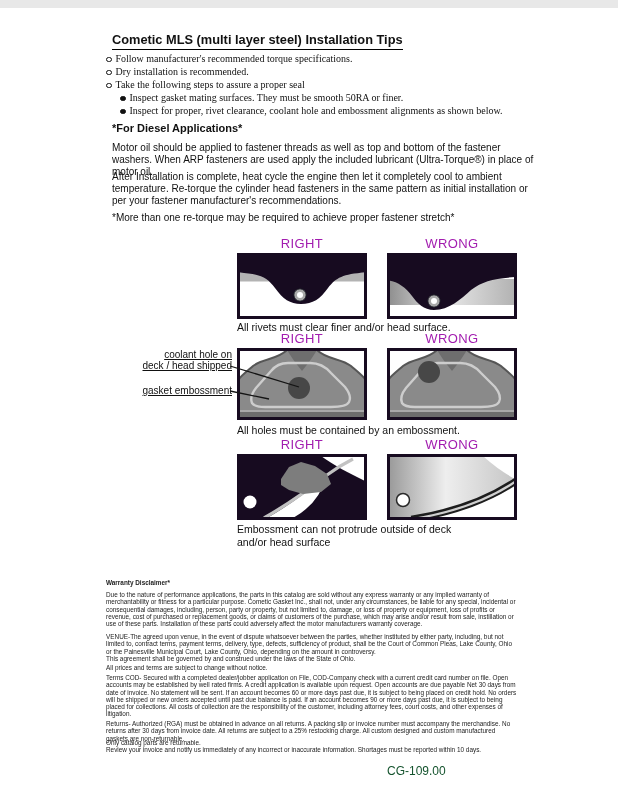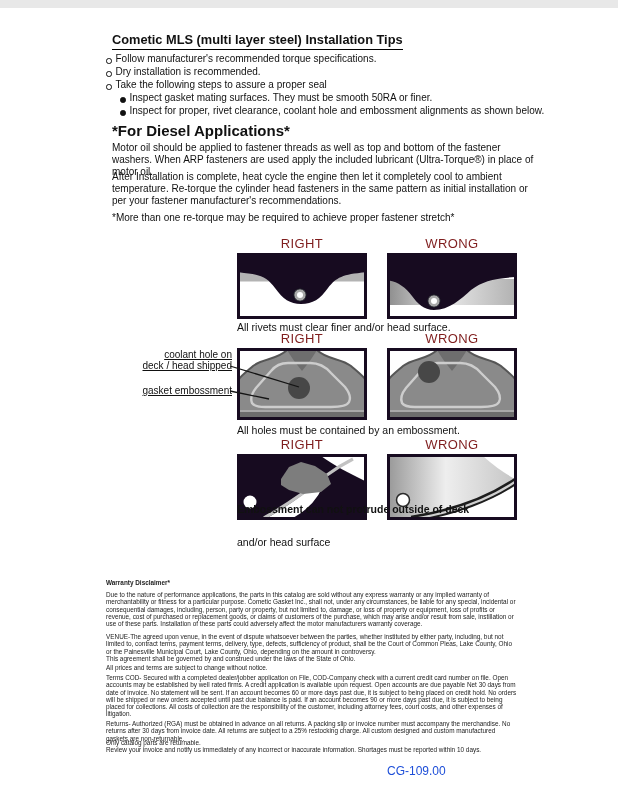--- a/index.html
+++ b/index.html
@@ -7,33 +7,33 @@
     position:relative;width:618px;height:800px;background:#ffffff;
     font-family:"Liberation Sans","DejaVu Sans",sans-serif;color:#111;
     overflow:hidden;margin:8px auto;
   }
   .abs{position:absolute;}
   .title{
     left:112px;top:24px;font-size:12.8px;font-weight:bold;
     border-bottom:1.6px solid #000;padding-bottom:2px;white-space:nowrap;
   }
   .bullets{left:106px;top:44px;font-size:10px;line-height:13px;}
-  .brow{display:flex;align-items:center;}
+  .brow{display:flex;align-items:flex-start;font-family:Liberation Serif, serif;}
   .brow.sub{margin-left:14px;}
   .dot{flex:0 0 auto;width:3.5px;height:3.5px;border-radius:50%;margin:4.5px 4px 0 0;}
   .dot.open{border:1px solid #111;}
   .dot.fill{background:#111;border:1px solid #111;}
-  .h2{left:112px;font-size:15px;font-weight:bold;}
+  .h2{left:112px;font-size:11px;font-weight:bold;}
   .para{left:112px;width:430px;font-size:10px;line-height:12px;}
-  .dlabel{width:130px;text-align:center;font-size:13px;letter-spacing:.4px;color:#7f1d1d;}
+  .dlabel{width:130px;text-align:center;font-size:13px;letter-spacing:.4px;color:#a21caf;}
   .caption{left:237px;font-size:10.5px;color:#111;white-space:nowrap;}
   .sidelabel{width:124px;text-align:right;font-size:10px;color:#111;white-space:nowrap;text-decoration:underline;}
   .legal{left:106px;width:412px;font-size:6.4px;line-height:7.3px;color:#1c1c1c;}
   .legal.b{font-weight:bold;}
-  .pagenum{left:387px;top:756px;font-size:12px;color:#1d4ed8;}
+  .pagenum{left:387px;top:756px;font-size:12px;color:#14532d;}
   svg{display:block;}
 </style>
 </head>
 <body>
 
 <div class="page">
 
   <div class="abs title">Cometic MLS (multi layer steel) Installation Tips</div>
 
   <div class="abs bullets">
@@ -164,21 +164,21 @@
     </defs>
     <rect x="0" y="0" width="130" height="66" fill="#ffffff"></rect>
     <path d="M2,2 H96 C108,13 119,20 128,25 C100,44 62,57 24,63 L2,64 Z" fill="url(#g-deck-wrong)"></path>
     <path d="M24,63 C62,57 100,44 128,25 L130,31 C102,48 66,61 32,66 L24,66 Z" fill="#cfcfcf"></path>
     <path d="M24,63 C62,57 100,44 128,25" fill="none" stroke="#1d1d1d" stroke-width="2.4"></path>
     <path d="M32,66 C68,60 104,47 130,29" fill="none" stroke="#1d1d1d" stroke-width="2"></path>
     <circle cx="16" cy="46" r="6.5" fill="#ffffff" stroke="#2a2a2a" stroke-width="1.5"></circle>
     <rect x="1.5" y="1.5" width="127" height="63" fill="none" stroke="#170b20" stroke-width="3"></rect>
   </svg>
 
-  <div class="abs caption" style="top:495px;font-weight:bold;">Embossment can not protrude outside of deck</div>
+  <div class="abs caption" style="top:515px;">Embossment can not protrude outside of deck</div>
   <div class="abs caption" style="top:528px;">and/or head surface</div>
 
   <div class="abs legal b" style="top:571px;">Warranty Disclaimer*</div>
   <div class="abs legal" style="top:583px;">Due to the nature of performance applications, the parts in this catalog are sold without any express warranty or any implied warranty of merchantability or fitness for a particular purpose.  Cometic Gasket Inc., shall not, under any circumstances, be liable for any special, incidental or consequential damages, including, person, party or property, but not limited to, damage, or loss of property or equipment, loss of profits or revenue, cost of purchased or replacement goods, or claims of customers of the purchase, which may arise and/or result from sale, instillation or use of these parts.  Installation of these parts could adversely affect the motor manufacturers warranty coverage.</div>
   <div class="abs legal" style="top:625px;">
     <div>VENUE-The agreed upon venue, in the event of dispute whatsoever between the parties, whether instituted by either party, including, but not limited to, contract terms, payment terms, delivery, type, defects, sufficiency of product, shall be the Court of Common Pleas, Lake County, Ohio or the Painesville Municipal Court, Lake County, Ohio, depending on the amount in controversy.</div>
     <div>This agreement shall be governed by and construed under the laws of the State of Ohio.</div>
   </div>
   <div class="abs legal" style="top:656px;">All prices and terms are subject to change without notice.</div>
   <div class="abs legal" style="top:666px;">Terms COD- Secured with a completed dealer/jobber application on File, COD-Company check with a current credit card number on file.  Open accounts may be established by well rated firms.  A credit application is available upon request.  Open accounts are due payable Net 30 days from date of invoice.  No statement will be sent.  If an account becomes 60 or more days past due, it is subject to being placed on credit hold.  No orders will be shipped or new orders accepted until past due balance is paid.  If an account becomes 90 or more days past due, it is subject to being placed for collections.  All costs of collection are the responsibility of the customer, including attorney fees, court costs, and other expenses of litigation.</div>

